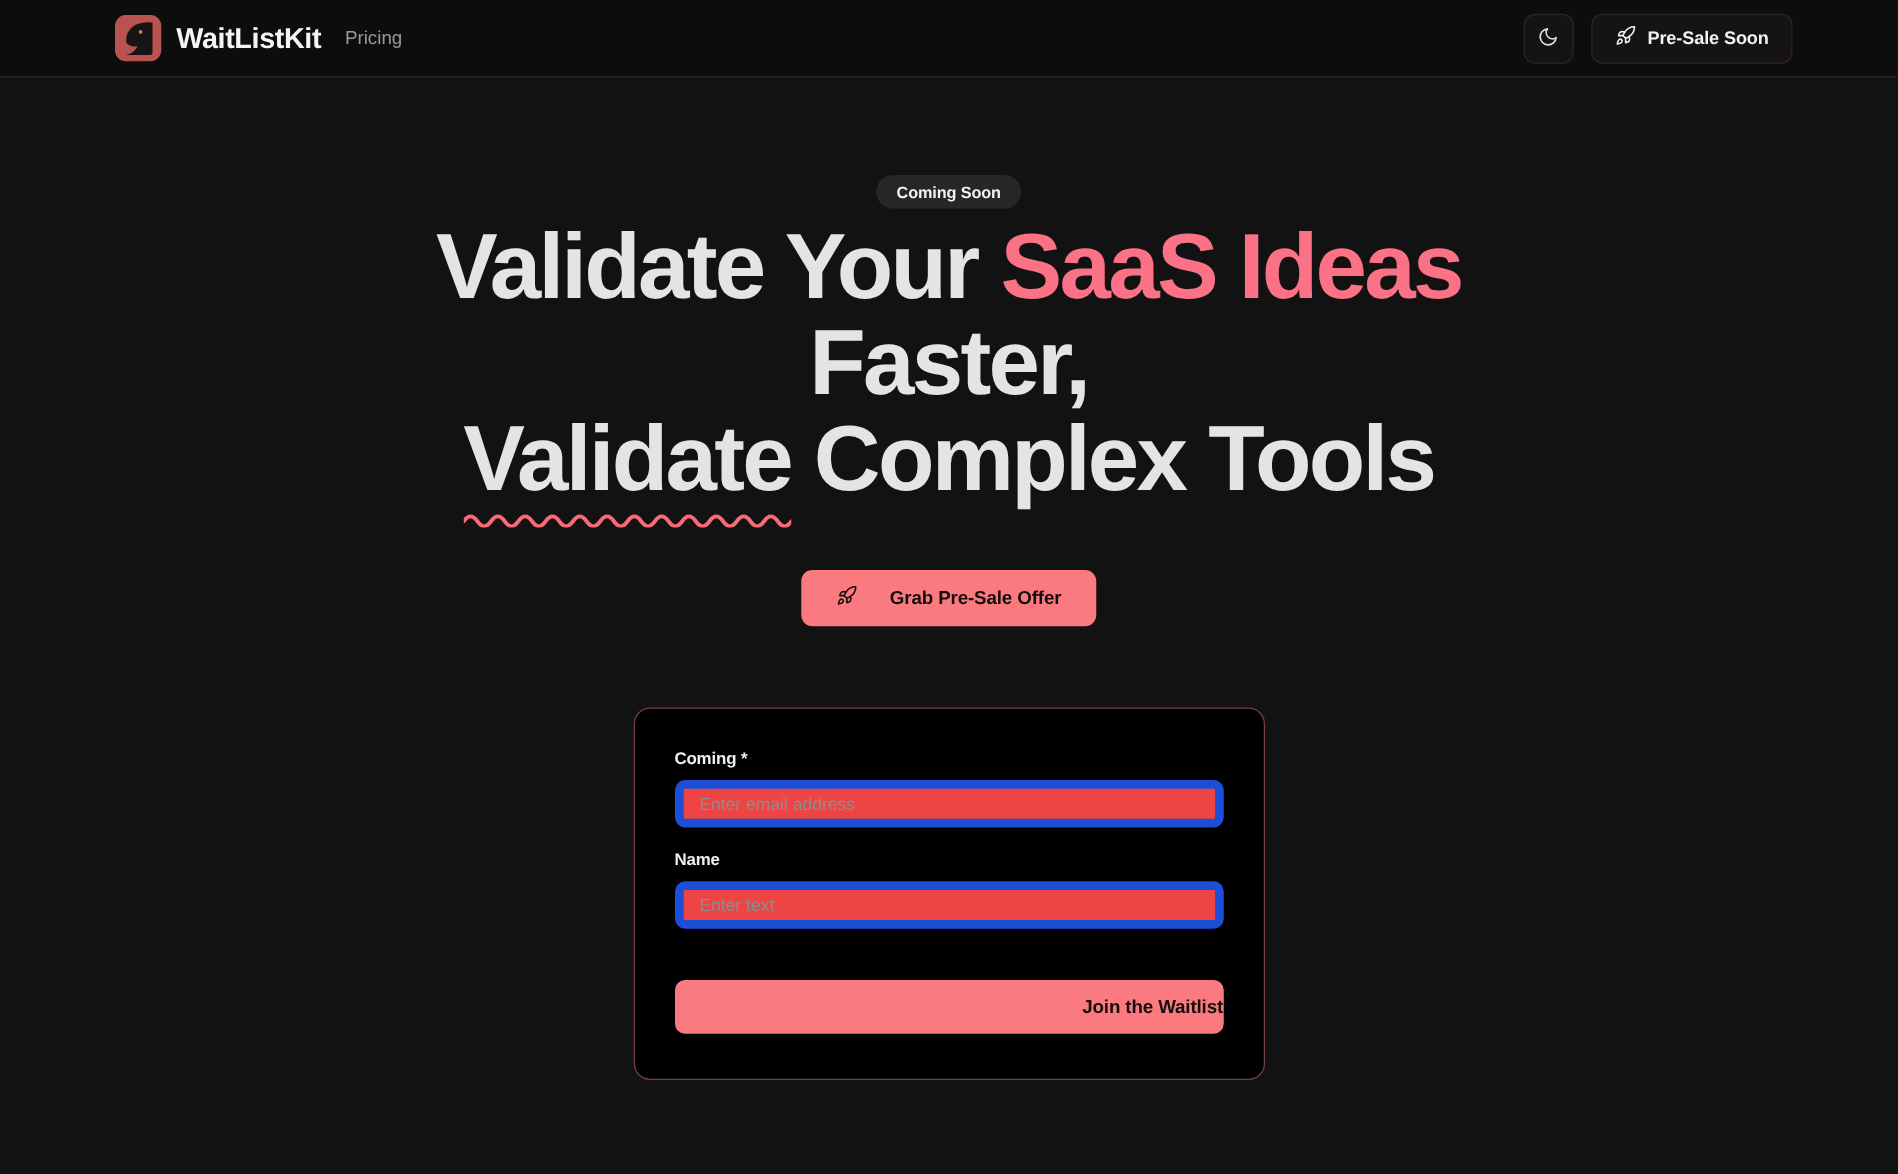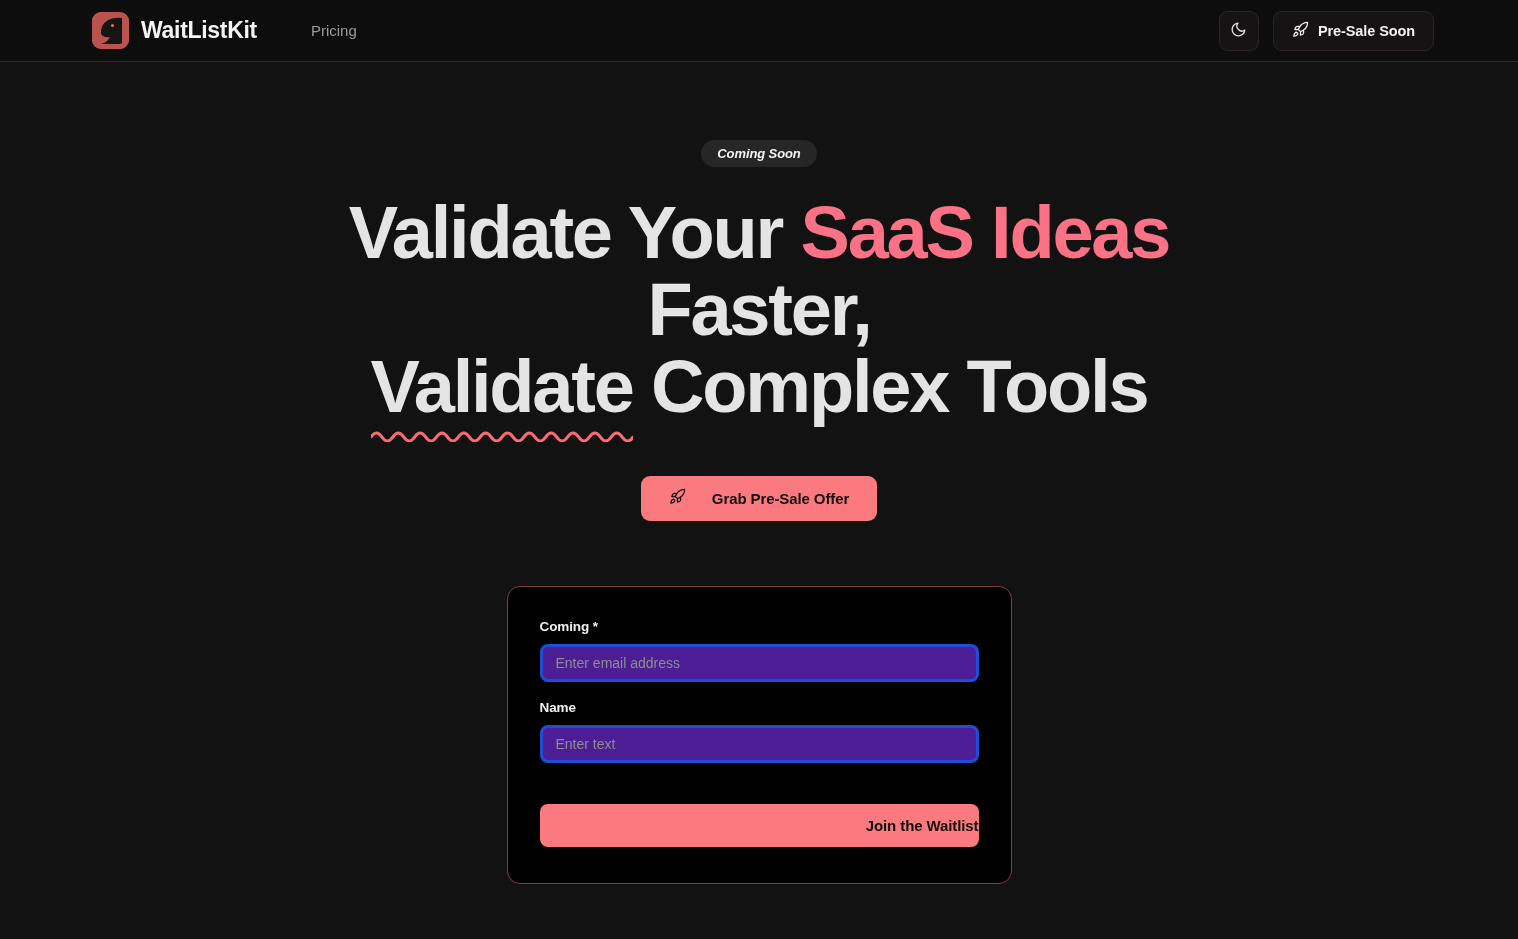--- a/index.html
+++ b/index.html
@@ -21,21 +21,20 @@
   
   .header {
     height: 62px;
     width: 100%;
     background: #0e0d0d;
     border-bottom: 1px solid #3a2322;
     display: flex;
     align-items: center;
     padding: 0 84px 0 92px;
     position: relative;
-    gap: 20px;
   }
 
   .brand {
     display: flex;
     align-items: center;
     gap: 12px;
     cursor: pointer;
   }
 
   .brand-mark {
@@ -52,21 +51,21 @@
   .brand-name {
     font-size: 23px;
     font-weight: 700;
     letter-spacing: -0.3px;
     color: #f4f4f4;
   }
 
   .nav {
     display: flex;
     align-items: center;
-    margin-left: 34px;
+    margin-left: 19px;
   }
 
   .nav-link {
     font-size: 15px;
     color: #9a9a9a;
     text-decoration: none;
     cursor: pointer;
   }
 
   .header-right {
@@ -114,25 +113,24 @@
   }
 
   .badge {
     background: #262626;
     color: #f3f3f3;
     font-size: 13px;
     font-weight: 700;
     border-radius: 999px;
     padding: 6px 16px;
     letter-spacing: -0.1px;
-    font-style: italic;
   }
 
   .headline {
-    margin-top: 28px;
+    margin-top: 8px;
     text-align: center;
     font-size: 74px;
     line-height: 1.04;
     font-weight: 700;
     letter-spacing: -2.2px;
     color: #e4e4e4;
     max-width: 1040px;
   }
 
   .accent { color: #fb7185; }
@@ -196,22 +194,22 @@
     font-weight: 700;
     color: #f0f0f0;
     margin-bottom: 10px;
     letter-spacing: -0.1px;
   }
 
   .input {
     width: 100%;
     height: 38px;
     border-radius: 8px;
-    border: 3px solid #1d4ed8;
-    background: #4c1d95;
+    border: 7px solid #1d4ed8;
+    background: #ef4444;
     color: #e6e6e6;
     font-size: 14px;
     font-family: inherit;
     padding: 0 13px;
     outline: none;
   }
   .input::placeholder { color: #8e8e8e; }
 
   .submit {
     margin-top: 23px;

